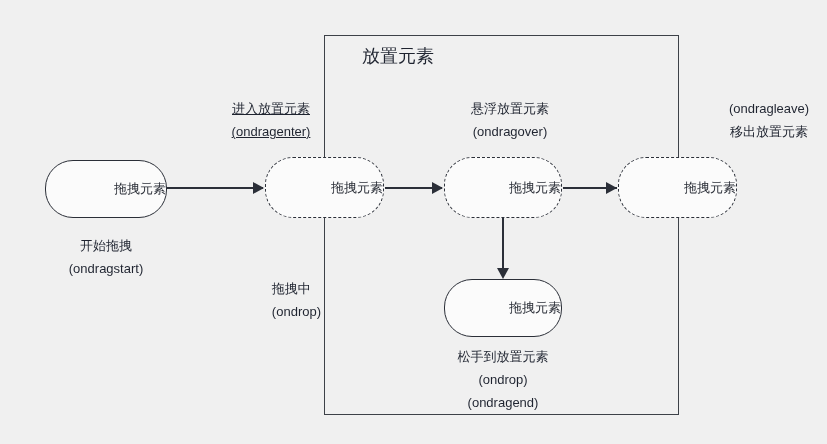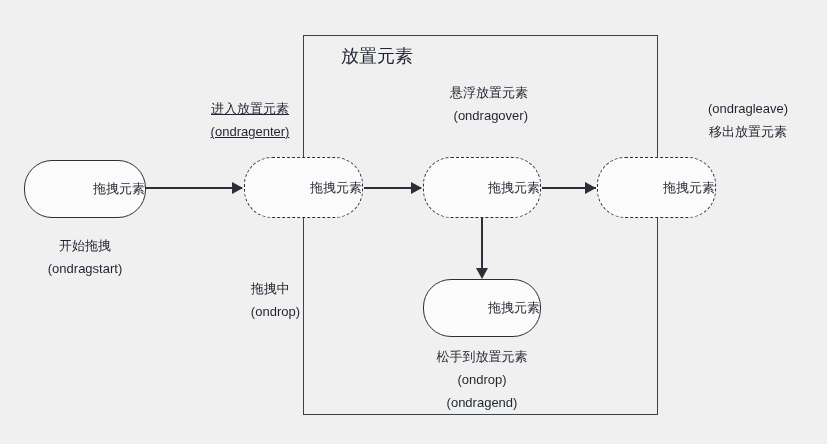--- a/index.html
+++ b/index.html
@@ -12,20 +12,21 @@
     background: #f0f0f0;
     font-family: "Liberation Sans", "DejaVu Sans", sans-serif;
     color: #1f2430;
     overflow: hidden;
   }
   #canvas {
     position: relative;
     width: 796px;
     height: 444px;
     background: #f0f0f0;
+    margin-left: 21px;
   }
 
   
   .drop-container {
     position: absolute;
     left: 303px;
     top: 35px;
     width: 355px;
     height: 380px;
     border: 1.6px solid #3d4148;
@@ -98,21 +99,21 @@
     position: absolute;
     font-size: 13px;
     line-height: 23px;
     color: #1f2430;
     white-space: nowrap;
   }
   .label.center { transform: translateX(-50%); text-align: center; }
   .label.right  { transform: translateX(-100%); }
 
   #lbl-enter { left: 250px; top: 97px; text-decoration: underline; }
-  #lbl-over  { left: 489px; top: 81px; text-align: right; }
+  #lbl-over  { left: 489px; top: 97px; }
   #lbl-leave { left: 748px; top: 97px; }
   #lbl-start { left: 85px;  top: 234px; }
   #lbl-drag  { left: 300px; top: 277px; }
   #lbl-drop  { left: 482px; top: 345px; }
 </style>
 </head>
 <body>
 
 <div id="canvas">
 

